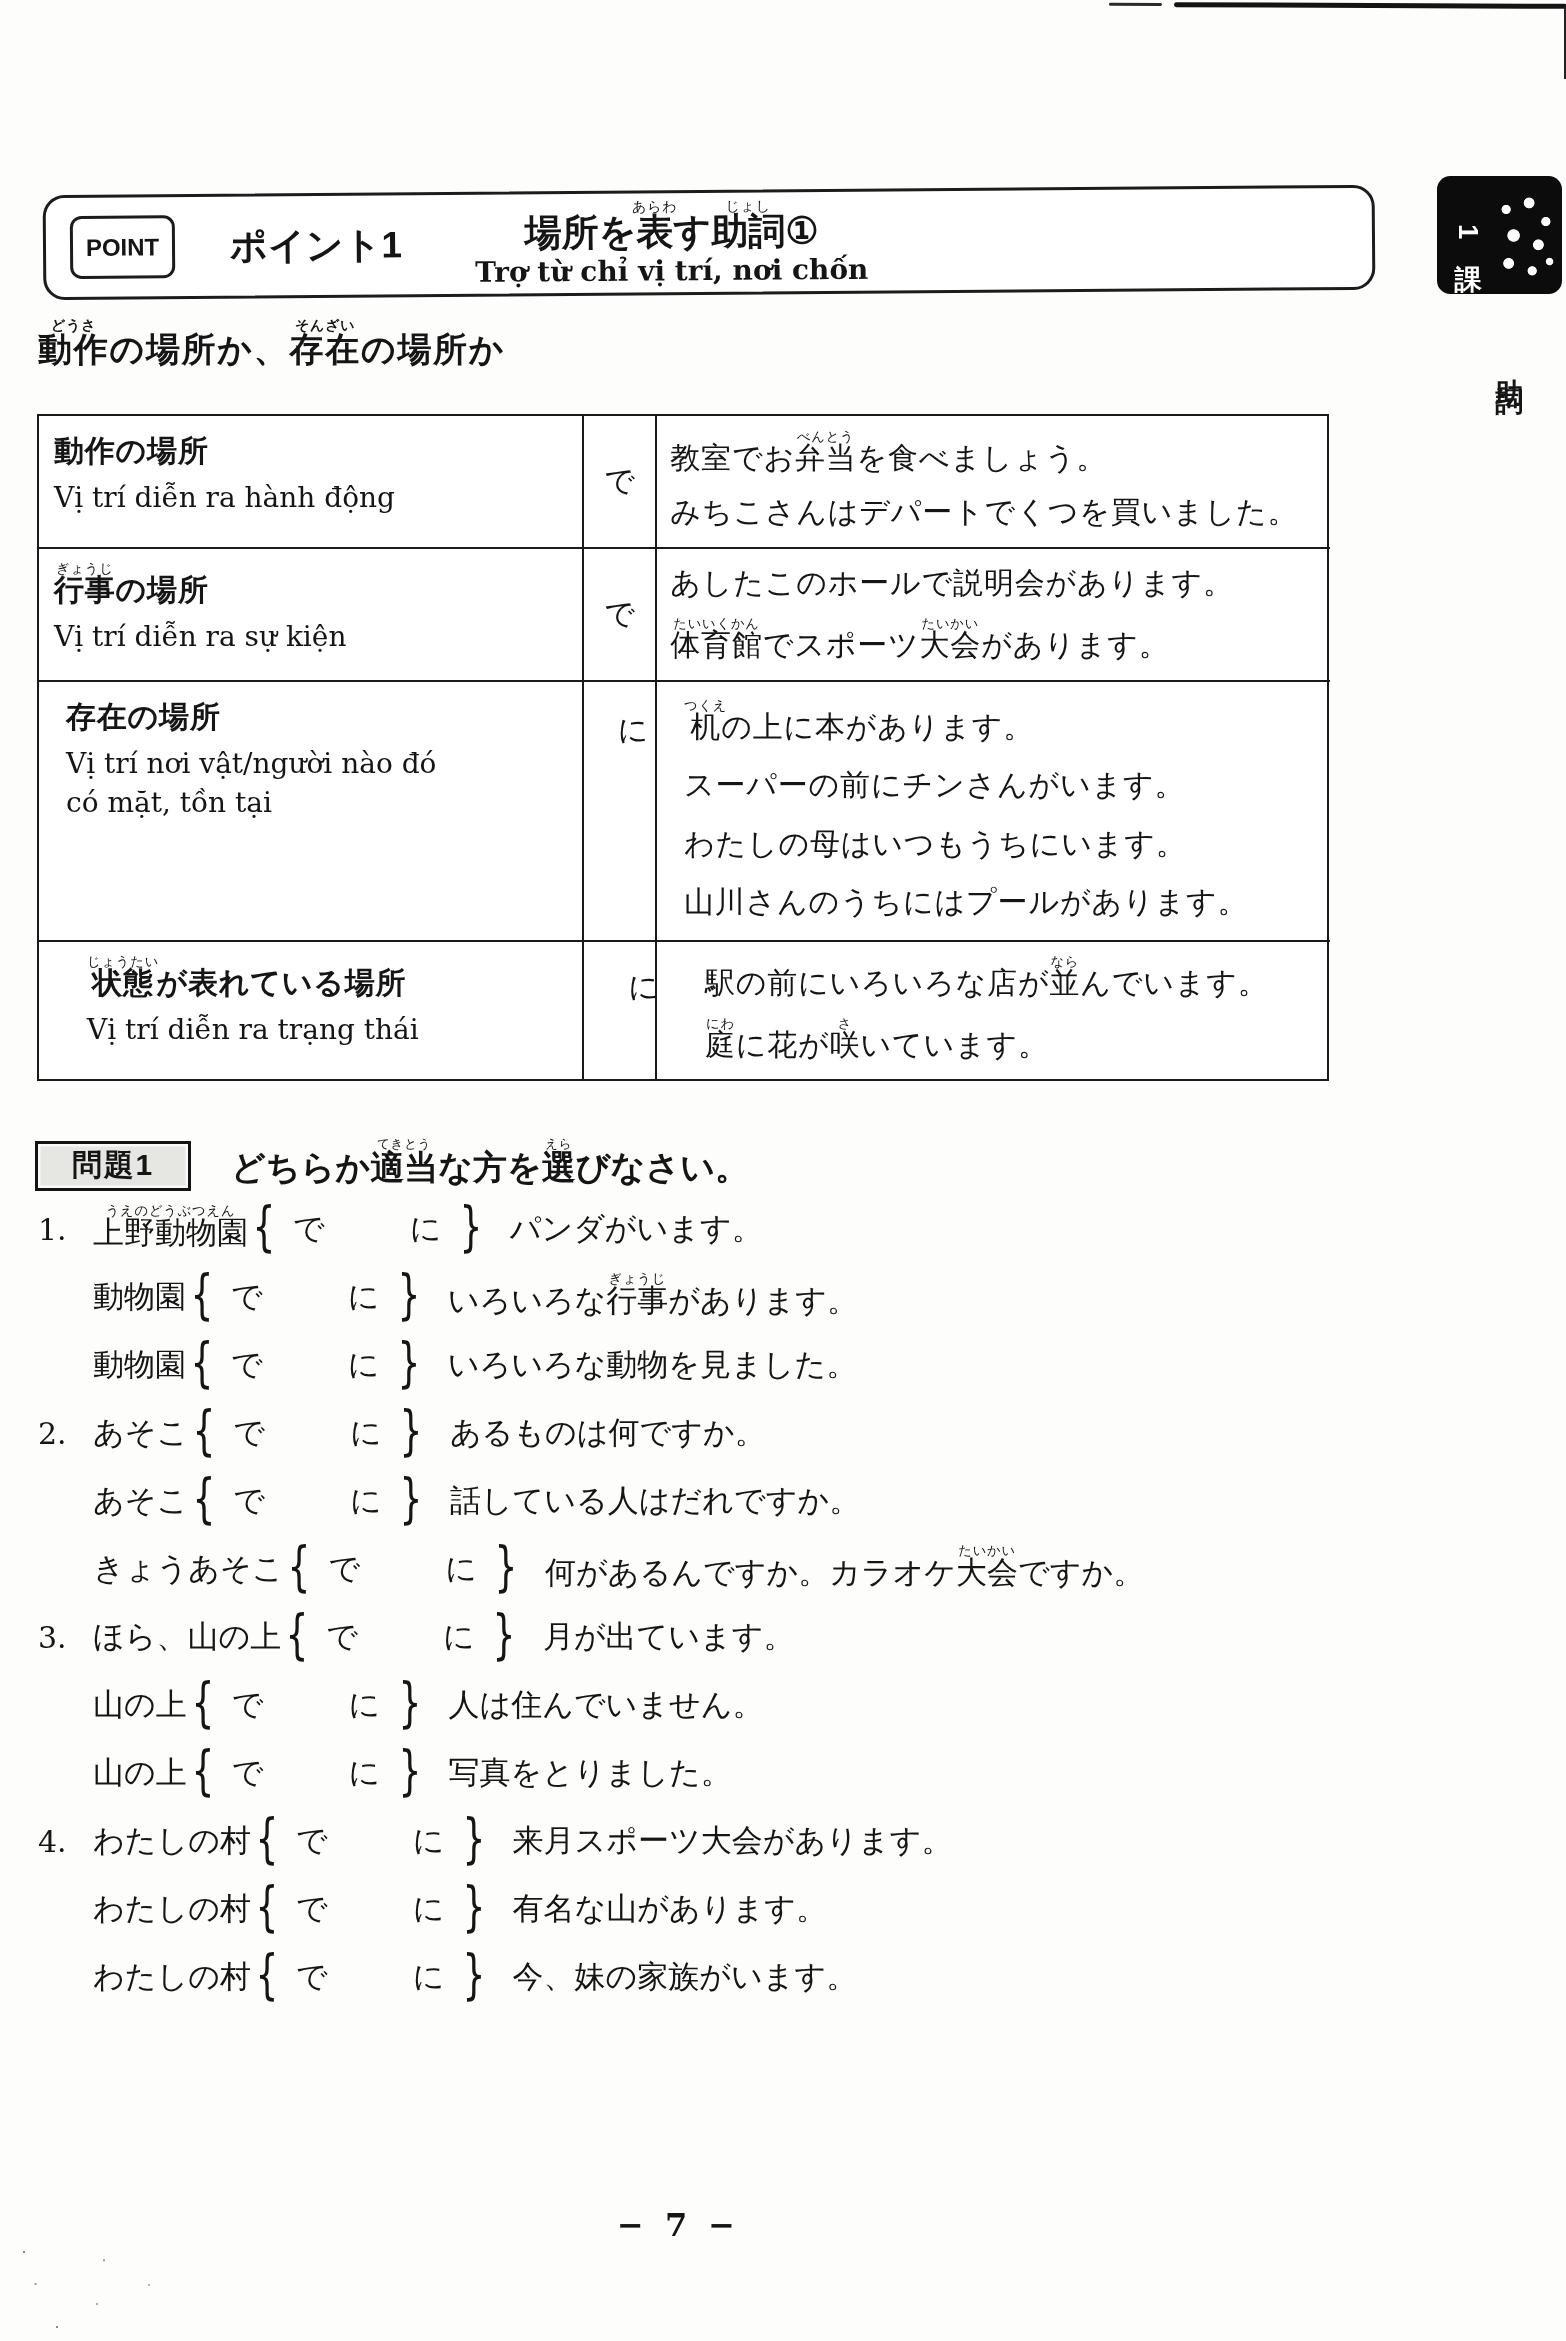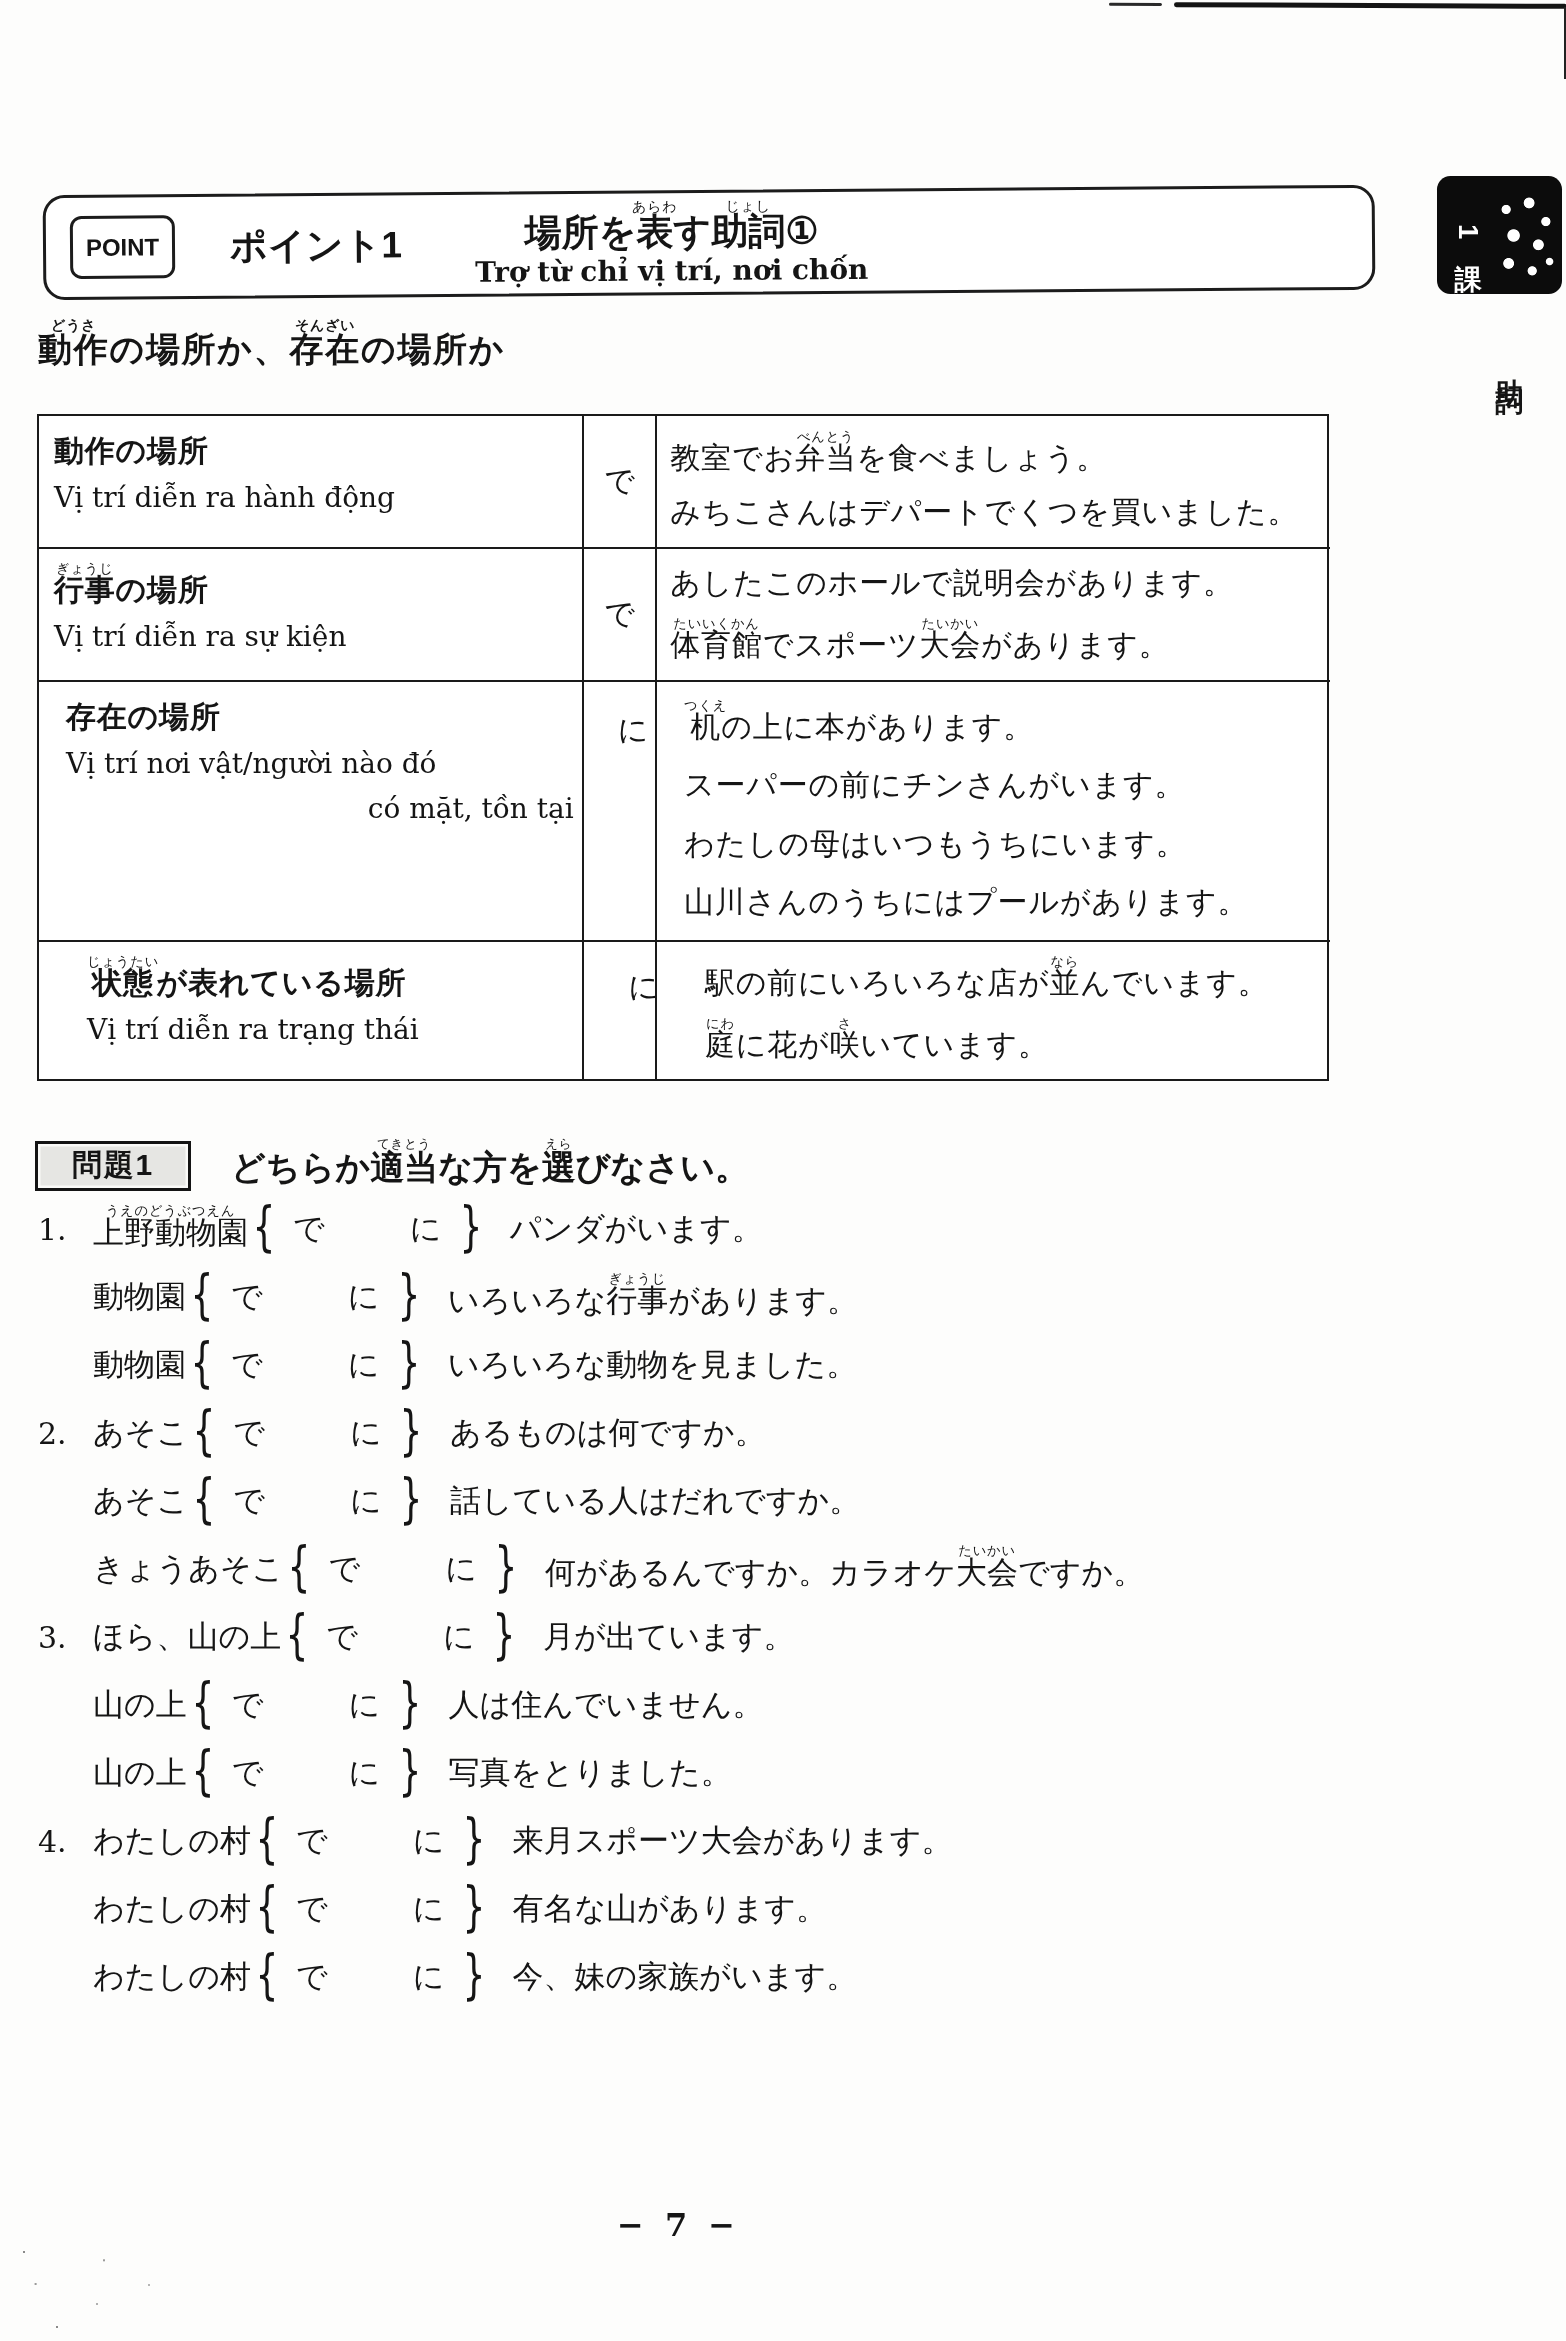--- a/index.html
+++ b/index.html
@@ -81,21 +81,21 @@
   .row{display:contents;}
   .cell{box-sizing:border-box; overflow:visible;}
   .part,.exs{border-left:2.5px solid #1a1a1a;}
   .r1 .cell{border-top:2.5px solid #1a1a1a;}
   .r2 .cell{border-top:2.5px solid #1a1a1a;padding-left:27px;}
   .r3 .cell{border-top:2.5px solid #1a1a1a;padding-left:48px;}
   .type{padding:13.3px 8.3px 0 15px;}
   .type-ja{font-size:30px; font-weight:600; letter-spacing:0.8px; line-height:1.45;}
   .type-ja rt{font-size:13.3px;}
   .type-vi{font-size:28px; line-height:1.35; margin-top:6.7px;}
-  .type-vi + .type-vi{margin-top:7px;text-align:right;}
+  .type-vi + .type-vi{margin-top:1px;}
   .part{display:flex; justify-content:center; font-size:30px;}
   .r0 .part,.r1 .part{align-items:center;}
   .r2 .part{align-items:flex-start; padding-top:28px;}
   .r3 .part{align-items:flex-start; padding-top:25px;}
   .exs{display:flex; flex-direction:column; justify-content:space-evenly; padding-left:13.3px;}
   .ex{font-size:30px; letter-spacing:0.8px; white-space:nowrap;}
   .ex rt{font-size:13.3px;}
 
   
   .q-header{position:absolute; left:35px; top:1138px; display:flex; align-items:center;}

